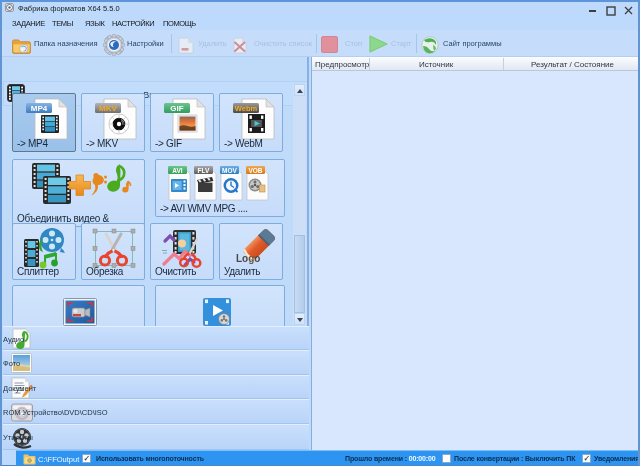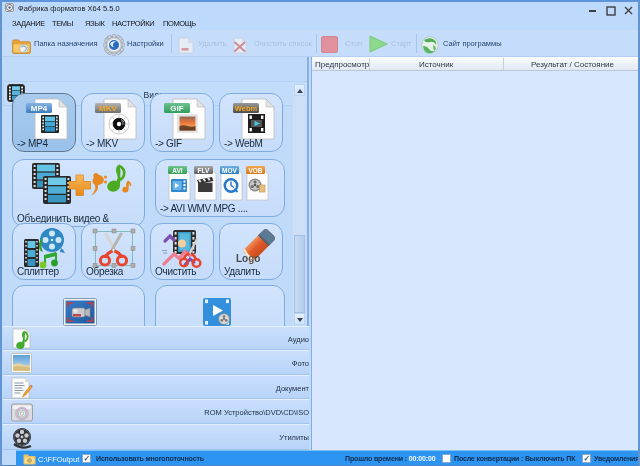--- a/index.html
+++ b/index.html
@@ -16,31 +16,31 @@
 #toolbar { left:1px; top:30px; width:637px; height:27px; background:#c5ddfb; border-bottom:1px solid #b2cff1; }
 .tbtext { position:absolute; top:9px; font-size:7.5px; color:#26466b; }
 .tbfade { position:absolute; top:9px; font-size:7.5px; color:#a9c0dd; }
 .tsep { position:absolute; top:4px; height:19px; width:1px; background:#a5c6ea; }
 
 #leftpanel { left:1px; top:57px; width:310px; height:393px; background:#c0daf9; }
 #vheader { left:2px; top:2px; width:306px; height:25px; background:#c2dcfb;
   border:1px solid #b2d1f4;margin-top:22px; }
 #vheader .vtxt { position:absolute; left:0; right:0; top:8px; text-align:center; font-size:8.5px; color:#223344; }
 #scrollarea { left:2px; top:27px; width:293px; height:242px; overflow:hidden; }
-.gbtn { position:absolute; background:linear-gradient(#d2e4fc,#c6dcfa); border:1px solid #7eacdf; border-radius:12px; }
+.gbtn { position:absolute; background:linear-gradient(#d2e4fc,#c6dcfa); border:1px solid #7eacdf; border-radius:2px; }
 .gbtn .lbl { position:absolute; left:4px; bottom:2px; font-size:10px; color:#17293a; white-space:nowrap; letter-spacing:-0.3px;}
 
 #sbar { left:292px; top:27px; width:13px; height:241px; background:#cddff7; }
 #lpline { left:306px; top:0px; width:2px; height:393px; background:#8ab0e2; }
 .sbtn { position:absolute; left:1px; width:11px; height:12px; background:linear-gradient(#e2eefd,#cfe2f8); border:1px solid #bad4f2; }
 #sthumb { position:absolute; left:1px; width:11px; background:linear-gradient(90deg,#c8dbf3,#b4ccea); border:1px solid #a3c0e4; }
 
 .acc { position:absolute; left:2px; width:306px;
   background:linear-gradient(#c9dffc,#b9d4f9); border-top:1px solid #e4effd; border-bottom:1px solid #a3c4ec; }
-.acc .atxt { position:absolute; left:0; right:0; top:8px; text-align:right; font-size:7.5px; color:#1c2e40; }
+.acc .atxt { position:absolute; left:0; right:0; top:8px; text-align:left; font-size:7.5px; color:#1c2e40; }
 
 #rightpanel { left:311px; top:57px; width:328px; height:393px; background:#d9e7fe; border-left:1px solid #84aede; }
 #theader { position:absolute; left:0; top:0; width:327px; height:14px;
   background:linear-gradient(#fcfdfe,#e0e8f3); border-bottom:1px solid #bac7d7; }
 .hcol { position:absolute; top:3px; font-size:8px; color:#2e3640; }
 .hsep { position:absolute; top:1px; height:12px; width:1px; background:#c6d1de; }
 
 #statusbar { left:16px; top:450px; width:640px; height:16px; background:#2d94f1; border-top:1px solid #7cc0fa; }
 #statusbar .wtxt { position:absolute; top:4px; color:#f4f9ff; font-size:7.5px; }
 #statusbar .dtxt { position:absolute; top:3.5px; color:#0c2d4e; font-weight:bold; font-size:7px; letter-spacing:-0.15px; }

